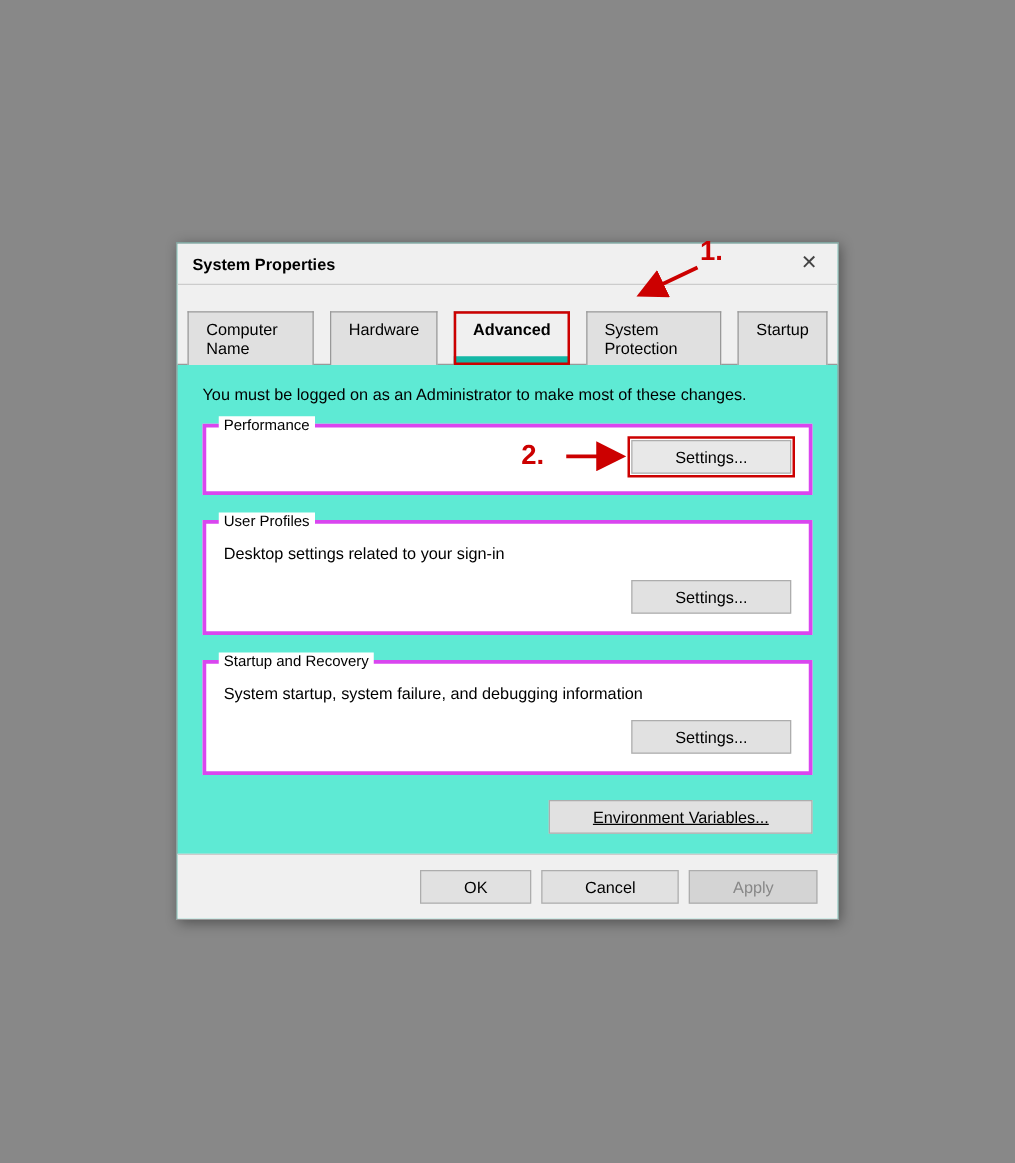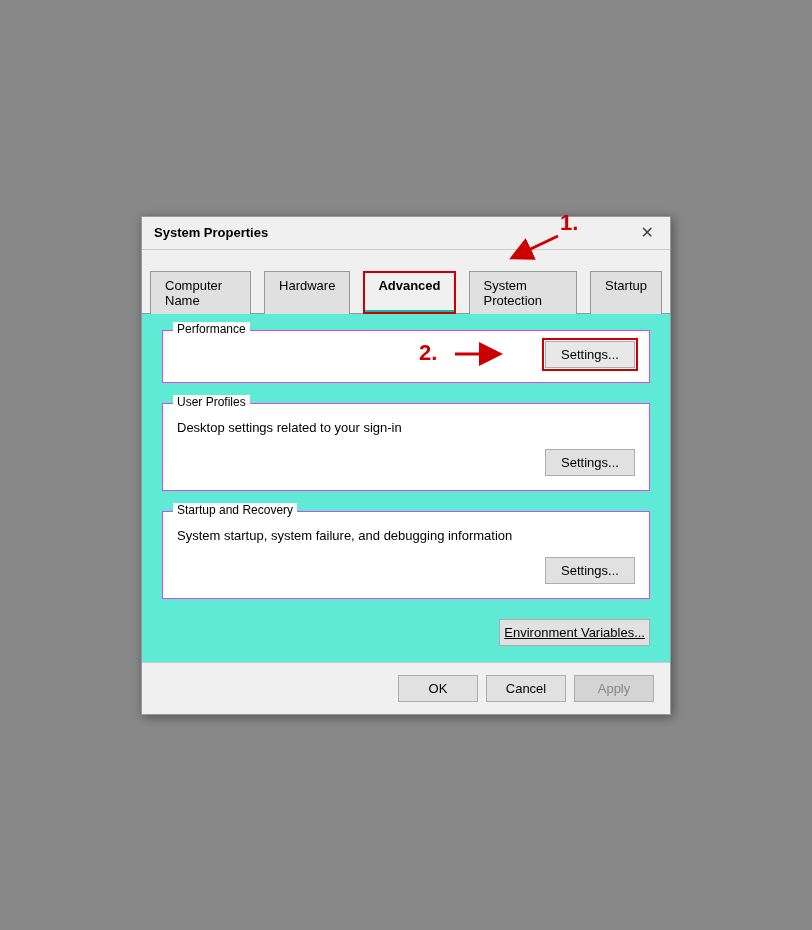--- a/index.html
+++ b/index.html
@@ -55,37 +55,37 @@
       border-bottom: none;
       background: #e0e0e0;
       cursor: pointer;
       font-size: 13px;
       color: #000;
       position: relative;
       bottom: -1px;
     }
     .tab.active {
       background: #f0f0f0;
-      border-bottom: 4px solid #14b8a6;
+      border-bottom: 7px solid #14b8a6;
       font-weight: 600;
       outline: 2px solid #cc0000;
       outline-offset: -2px;
       z-index: 1;
     }
     .content {
       padding: 16px 20px;
       flex: 1;
     }
     .admin-notice {
       font-size: 13px;
       color: #000;
       margin-bottom: 16px;
     }
     .section {
-      border: 1px solid #d946ef;
+      border: 3px solid #d946ef;
       background: #fff;
       margin-bottom: 20px;
       padding: 10px 14px 14px 14px;
       position: relative;
     }
     .section-label {
       font-size: 12px;
       color: #000;
       position: absolute;
       top: -9px;
@@ -99,21 +99,21 @@
       margin-top: 6px;
       margin-bottom: 14px;
     }
     .section-btn-row {
       display: flex;
       justify-content: flex-end;
     }
     .btn {
       background: #e1e1e1;
       border: 1px solid #adadad;
-      padding: 5px 4px;
+      padding: 5px 34px;
       font-size: 13px;
       cursor: pointer;
       color: #000;
       min-width: 90px;
     }
     .btn.highlighted {
       outline: 2px solid #cc0000;
       outline-offset: 1px;
       background: #e8e8e8;
     }
@@ -188,20 +188,21 @@
       <line x1="88" y1="34" x2="50" y2="52" stroke="#cc0000" stroke-width="3" marker-end="url(#arrowhead1)"></line>
       <defs>
         <marker id="arrowhead1" markerWidth="8" markerHeight="8" refX="4" refY="4" orient="auto">
           <path d="M0,0 L8,4 L0,8 Z" fill="#cc0000"></path>
         </marker>
       </defs>
     </svg>
   </div>
 
   <div class="content">
+    <div class="admin-notice">You must be logged on as an Administrator to make most of these changes.</div>
 
     <div class="section overlay-container" style="position:relative;">
       <span class="section-label">Performance</span>
       <div class="section-btn-row">
         <button class="btn highlighted">Settings...</button>
       </div>
 
       <svg class="arrow-svg" width="130" height="50" style="bottom:2px; right:100px;">
         <text x="0" y="30" font-size="22" font-weight="bold" fill="#cc0000" font-family="Arial">2.</text>
 

